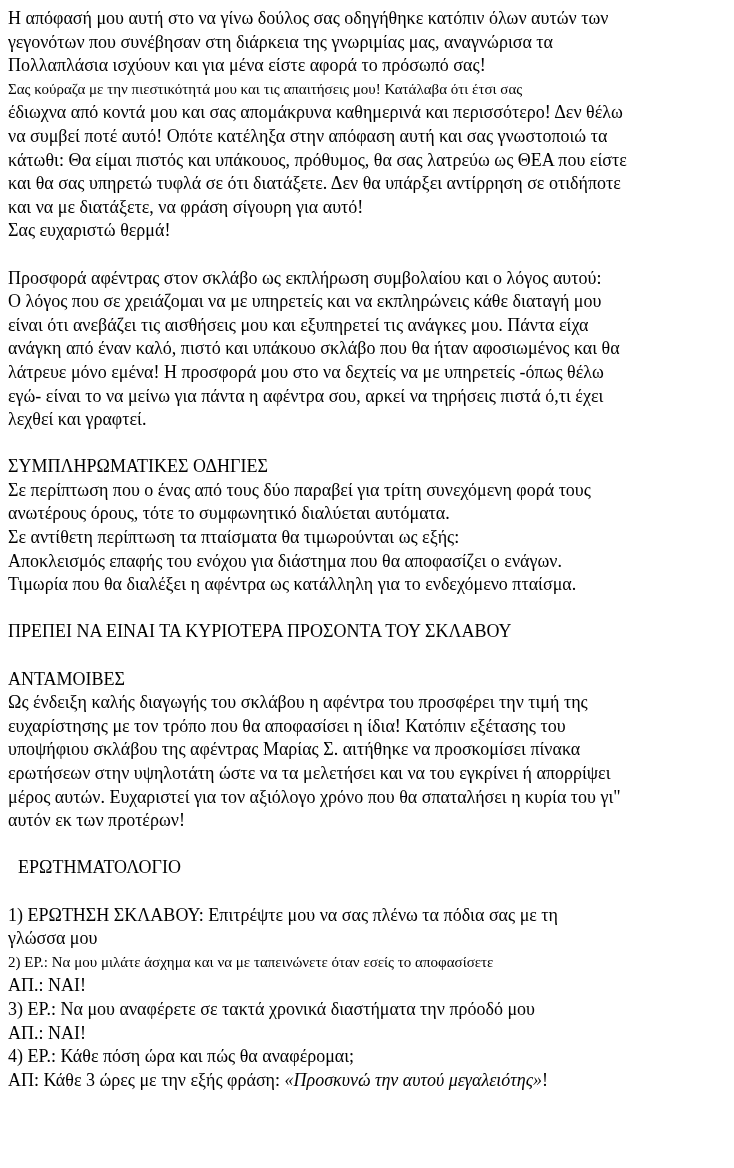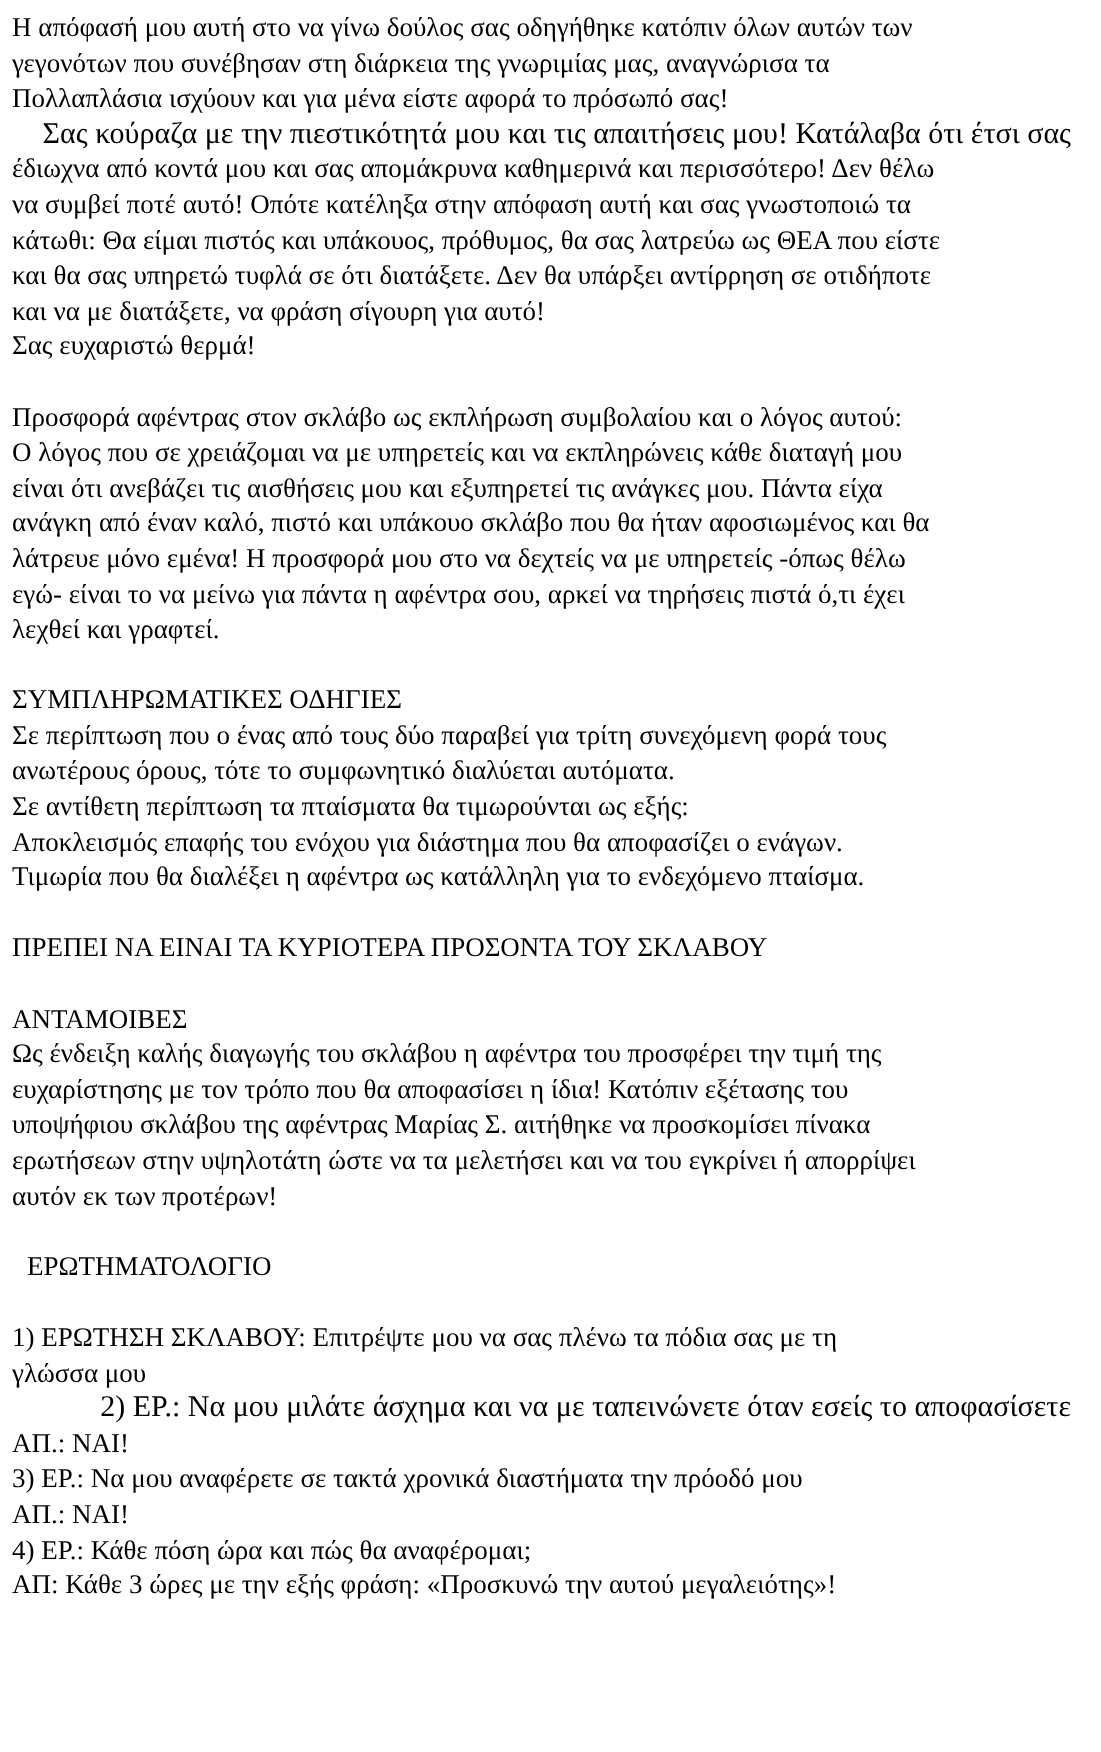--- a/index.html
+++ b/index.html
@@ -8,36 +8,36 @@
     background: #ffffff;
   }
   body {
     width: 734px;
     height: 1168px;
     overflow: hidden;
   }
   .doc {
     box-sizing: border-box;
     width: 734px;
-    padding: 7px 20px 6px 8px;
+    padding: 7px 4px 6px 8px;
     font-family: "Liberation Serif", "DejaVu Serif", serif;
     font-size: 18px;
     line-height: 23.6px;
     color: #000000;
   }
   .line {
     white-space: nowrap;
     height: 23.6px;
   }
   .blank {
     height: 23.6px;
   }
   .b { font-weight: normal; }
-  .i { }
-  .small { font-size: 20px; text-align: right; }
+  .i { font-style: italic; }
+  .small { font-size: 15px; }
   .indent { padding-left: 10px; }
 </style>
 </head>
 <body>
 
 <div class="doc" id="doc">
     <div class="line"><span class="">Η απόφασή μου αυτή στο να γίνω δούλος σας οδηγήθηκε κατόπιν όλων αυτών των</span></div>
     <div class="line"><span class="">γεγονότων που συνέβησαν στη διάρκεια της γνωριμίας μας, αναγνώρισα τα</span></div>
     <div class="line"><span class="">Πολλαπλάσια ισχύουν και για μένα είστε αφορά το πρόσωπό σας!</span></div>
     <div class="line small"><span class="">Σας κούραζα με την πιεστικότητά μου και τις απαιτήσεις μου! Κατάλαβα ότι έτσι σας</span></div>
@@ -63,20 +63,21 @@
     <div class="line"><span class="">Αποκλεισμός επαφής του ενόχου για διάστημα που θα αποφασίζει ο ενάγων.</span></div>
     <div class="line"><span class="">Τιμωρία που θα διαλέξει η αφέντρα ως κατάλληλη για το ενδεχόμενο πταίσμα.</span></div>
     <div class="blank">&nbsp;</div>
     <div class="line"><span class="b ">ΠΡΕΠΕΙ ΝΑ ΕΙΝΑΙ ΤΑ ΚΥΡΙΟΤΕΡΑ ΠΡΟΣΟΝΤΑ ΤΟΥ ΣΚΛΑΒΟΥ</span></div>
     <div class="blank">&nbsp;</div>
     <div class="line"><span class="b ">ΑΝΤΑΜΟΙΒΕΣ</span></div>
     <div class="line"><span class="">Ως ένδειξη καλής διαγωγής του σκλάβου η αφέντρα του προσφέρει την τιμή της</span></div>
     <div class="line"><span class="">ευχαρίστησης με τον τρόπο που θα αποφασίσει η ίδια! Κατόπιν εξέτασης του</span></div>
     <div class="line"><span class="">υποψήφιου σκλάβου της αφέντρας Μαρίας Σ. αιτήθηκε να προσκομίσει πίνακα</span></div>
     <div class="line"><span class="">ερωτήσεων στην υψηλοτάτη ώστε να τα μελετήσει και να του εγκρίνει ή απορρίψει</span></div>
+    <div class="line"><span class="">μέρος αυτών. Ευχαριστεί για τον αξιόλογο χρόνο που θα σπαταλήσει η κυρία του γι"</span></div>
     <div class="line"><span class="">αυτόν εκ των προτέρων!</span></div>
     <div class="blank">&nbsp;</div>
     <div class="line indent"><span class="b ">ΕΡΩΤΗΜΑΤΟΛΟΓΙΟ</span></div>
     <div class="blank">&nbsp;</div>
     <div class="line"><span class="b ">1) ΕΡΩΤΗΣΗ ΣΚΛΑΒΟΥ:</span><span class=""> Επιτρέψτε μου να σας πλένω τα πόδια σας με τη</span></div>
     <div class="line"><span class="">γλώσσα μου</span></div>
     <div class="line small"><span class="b ">2) ΕΡ.:</span><span class=""> Να μου μιλάτε άσχημα και να με ταπεινώνετε όταν εσείς το αποφασίσετε</span></div>
     <div class="line"><span class="b ">ΑΠ.:</span><span class=""> ΝΑΙ!</span></div>
     <div class="line"><span class="b ">3) ΕΡ.:</span><span class=""> Να μου αναφέρετε σε τακτά χρονικά διαστήματα την πρόοδό μου</span></div>
     <div class="line"><span class="b ">ΑΠ.:</span><span class=""> ΝΑΙ!</span></div>

